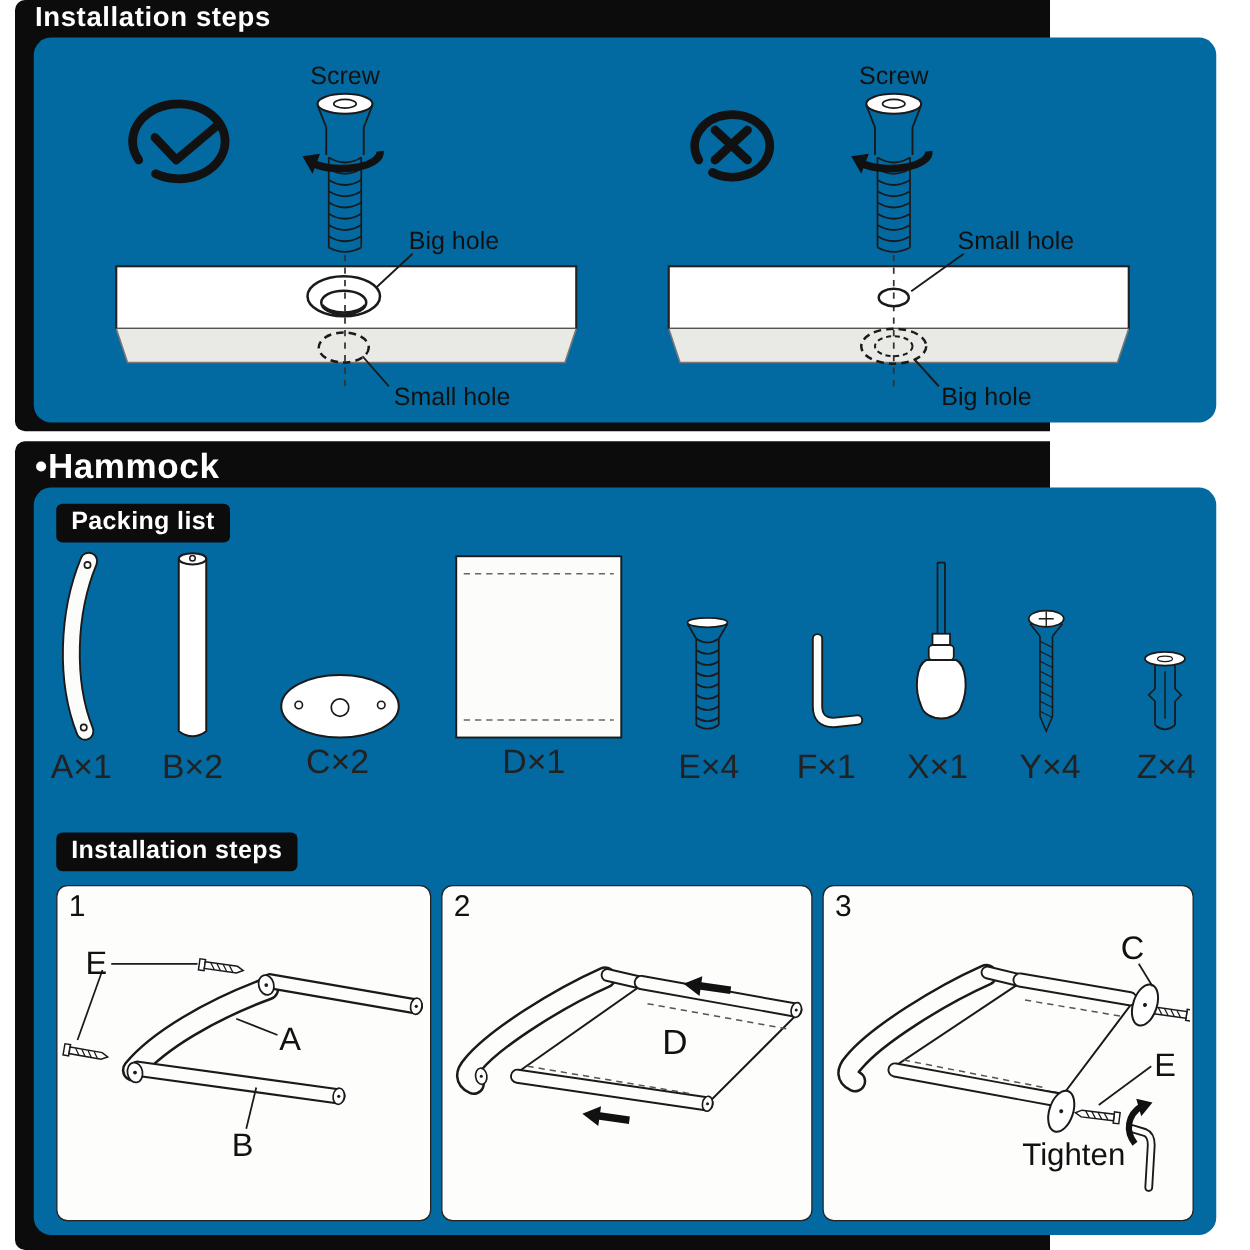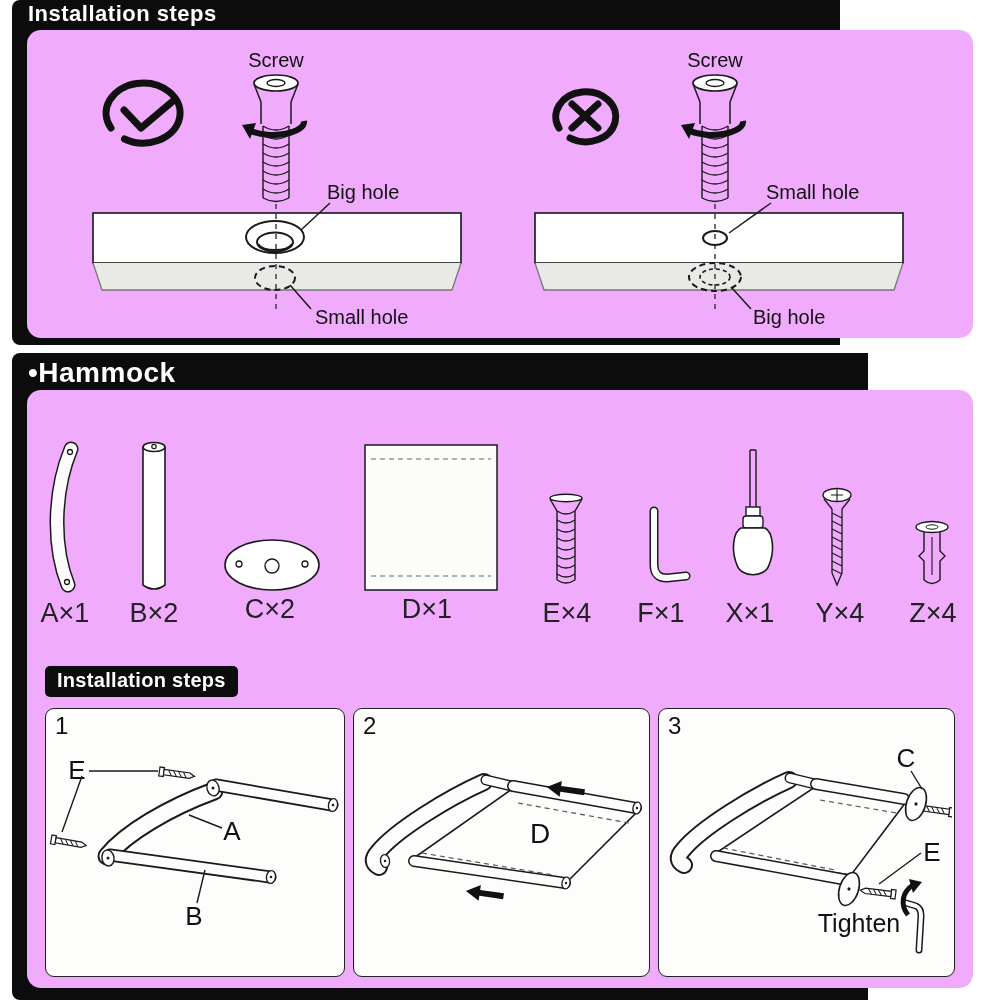--- a/index.html
+++ b/index.html
@@ -1,24 +1,24 @@
 <!DOCTYPE html>
 <html><head>
 <meta charset="utf-8">
 <style>
   html,body{margin:0;padding:0;background:#ffffff;}
   .page{position:relative;width:1000px;height:1000px;background:#ffffff;overflow:hidden;
         font-family:"Liberation Sans",sans-serif;}
   .block{position:absolute;left:12px;width:828px;background:#0c0c0c;border-radius:8px 0 0 8px;}
   .block-top{top:0;height:345px;}
-  .block-bottom{top:353px;height:647px;padding-left:28px;}
+  .block-bottom{top:353px;height:647px;}
   .block-title{position:absolute;left:16px;top:1px;margin:0;color:#fff;
                font-size:22px;font-weight:600;letter-spacing:.5px;}
   .block-title.hammock{top:4px;font-size:28px;font-weight:700;}
-  .panel{position:absolute;left:15px;background:#f0abfc;border-radius:14px;}
+  .panel{position:absolute;left:15px;background:#0369a1;border-radius:14px;}
   .panel-top{top:30px;width:946px;height:308px;}
   .panel-bottom{top:37px;width:946px;height:598px;}
   .tag{position:absolute;background:#0c0c0c;color:#fff;font-size:20px;font-weight:600;
        padding:3px 12px 5px 12px;border-radius:5px;letter-spacing:.3px;}
   .tag-packing{left:18px;top:13px;}
   .tag-steps{left:18px;top:276px;}
   .step-panel{position:absolute;top:318px;height:269px;background:#fdfdfc;
               border:1.6px solid #222;border-radius:9px;box-sizing:border-box;}
   .sp1{left:18px;width:300px;}
   .sp2{left:326px;width:297px;}
@@ -103,20 +103,23 @@
           <text class="dlabel" x="726" y="294">Big hole</text>
         </g>
       </svg>
     </div>
   </section>
 
   <section class="block block-bottom">
     <h1 class="block-title hammock">•Hammock</h1>
     <div class="panel panel-bottom">
 
+      <div class="tag tag-packing">
+        <span>Packing list</span>
+      </div>
 
       <svg width="946" height="200" viewBox="0 0 946 200" style="position:absolute;left:0;top:45px">
         <g>
           <path d="M44,14 C27,55 25,110 41,150" stroke="#1a1a1a" stroke-width="15" stroke-linecap="round" fill="none"></path>
           <path d="M44,14 C27,55 25,110 41,150" stroke="#fcfcfb" stroke-width="12" stroke-linecap="round" fill="none"></path>
           <circle cx="43" cy="17" r="2.5" fill="none" stroke="#1a1a1a" stroke-width="1.3"></circle>
           <circle cx="40" cy="147" r="2.5" fill="none" stroke="#1a1a1a" stroke-width="1.3"></circle>
         </g>
         <g>
           <path d="M116,12 V150 Q127,158 138,150 V12" fill="#fff" stroke="#1a1a1a" stroke-width="1.6"></path>

